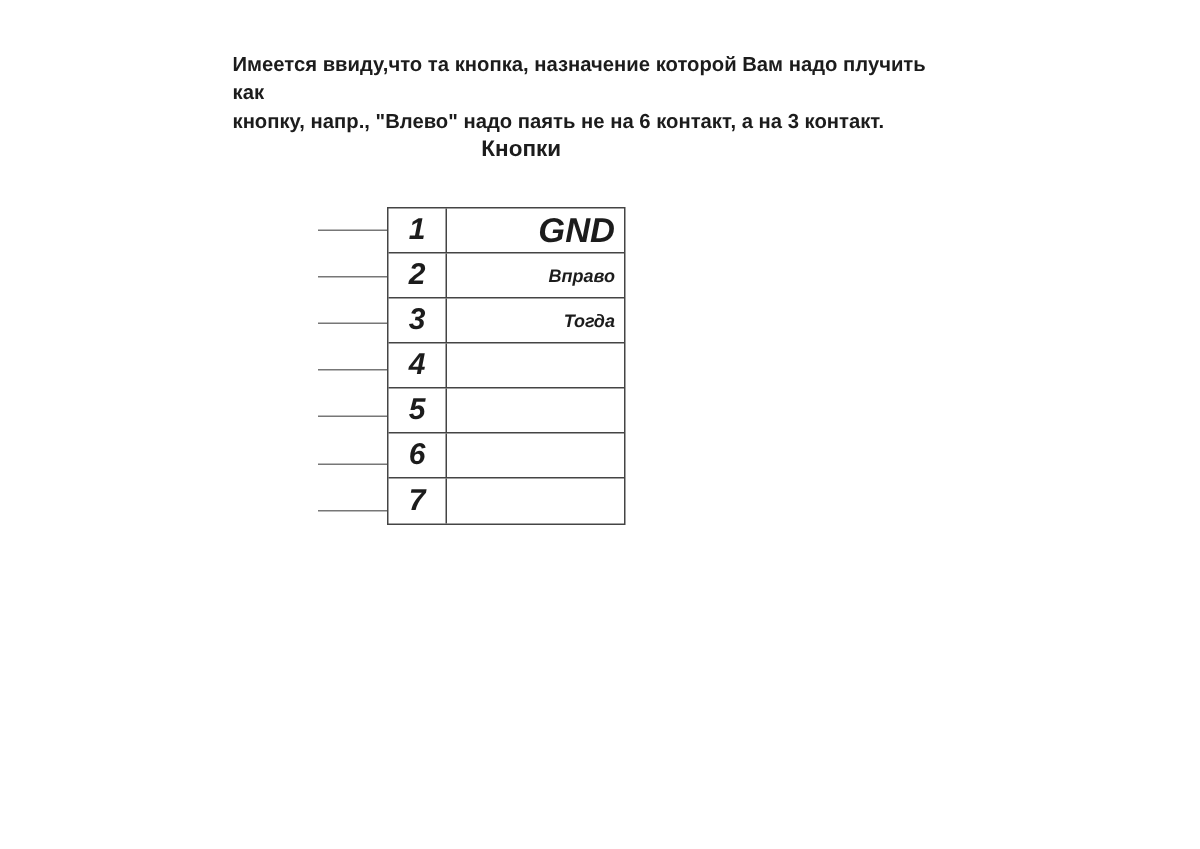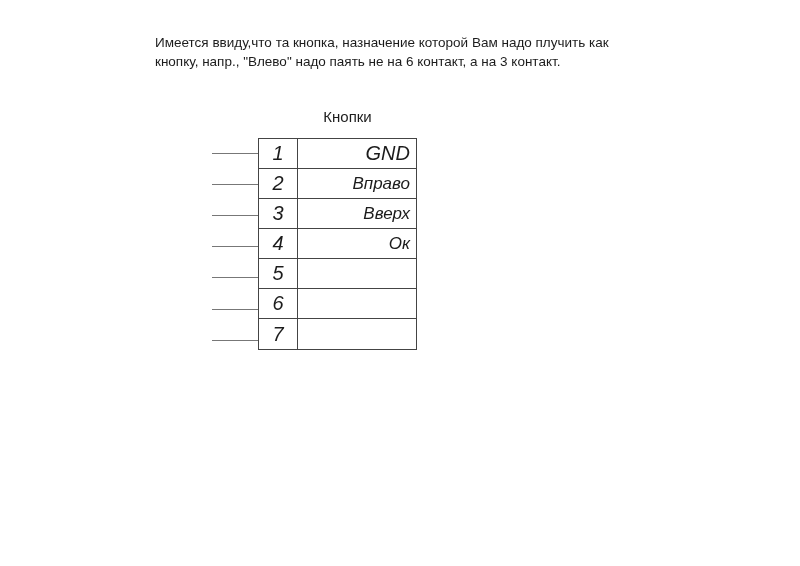--- a/index.html
+++ b/index.html
@@ -1,15 +1,15 @@
 <!DOCTYPE html>
 <html><head>
 <meta charset="utf-8">
 <style>
-  * { margin: 0; padding: 0; box-sizing: border-box; }
+  * { margin: 0; padding: 0; box-sizing: border-box; font-weight: bold; }
   html, body { background: #ffffff; }
   .page {
     position: relative;
     width: 800px;
     height: 566px;
     background: #ffffff;
     overflow: hidden;
     font-family: "Liberation Sans", sans-serif;
     color: #1a1a1a;
   }
@@ -18,21 +18,21 @@
     left: 155px;
     top: 33px;
     width: 470px;
     font-size: 13.5px;
     line-height: 19px;
     color: #1c1c1c;
   }
   .diagram-title {
     position: absolute;
     left: 268px;
-    top: 108px;
+    top: 91px;
     width: 159px;
     text-align: center;
     font-size: 15px;
     color: #1c1c1c;
   }
   .pinout-table {
     position: absolute;
     left: 258px;
     top: 138px;
     width: 159px;
@@ -54,24 +54,24 @@
     font-size: 20px;
     color: #1c1c1c;
   }
   .label-cell {
     flex: 1;
     display: flex;
     align-items: center;
     justify-content: flex-end;
     padding-right: 6px;
     font-style: italic;
-    font-size: 17px;
+    font-size: 12px;
     color: #1c1c1c;
   }
-  .pin-row.gnd-row .label-cell { font-size: 20px; }
+  .pin-row.gnd-row .label-cell { font-size: 23px; }
   .pin-line {
     position: absolute;
     left: 212px;
     width: 46px;
     height: 0;
     border-top: 1.5px solid #777777;
   }
   .pl-0 { top: 153px; }
   .pl-1 { top: 184px; }
   .pl-2 { top: 215px; }
@@ -96,25 +96,24 @@
     <div class="pin-row gnd-row">
       <div class="pin-cell">1</div>
       <div class="label-cell">GND</div>
     </div>
     <div class="pin-row">
       <div class="pin-cell">2</div>
       <div class="label-cell">Вправо</div>
     </div>
     <div class="pin-row">
       <div class="pin-cell">3</div>
-      <div class="label-cell">Вверх</div>
+      <div class="label-cell">Тогда</div>
     </div>
     <div class="pin-row">
       <div class="pin-cell">4</div>
-      <div class="label-cell">Ок</div>
     </div>
     <div class="pin-row">
       <div class="pin-cell">5</div>
     </div>
     <div class="pin-row">
       <div class="pin-cell">6</div>
     </div>
     <div class="pin-row">
       <div class="pin-cell">7</div>
     </div>

